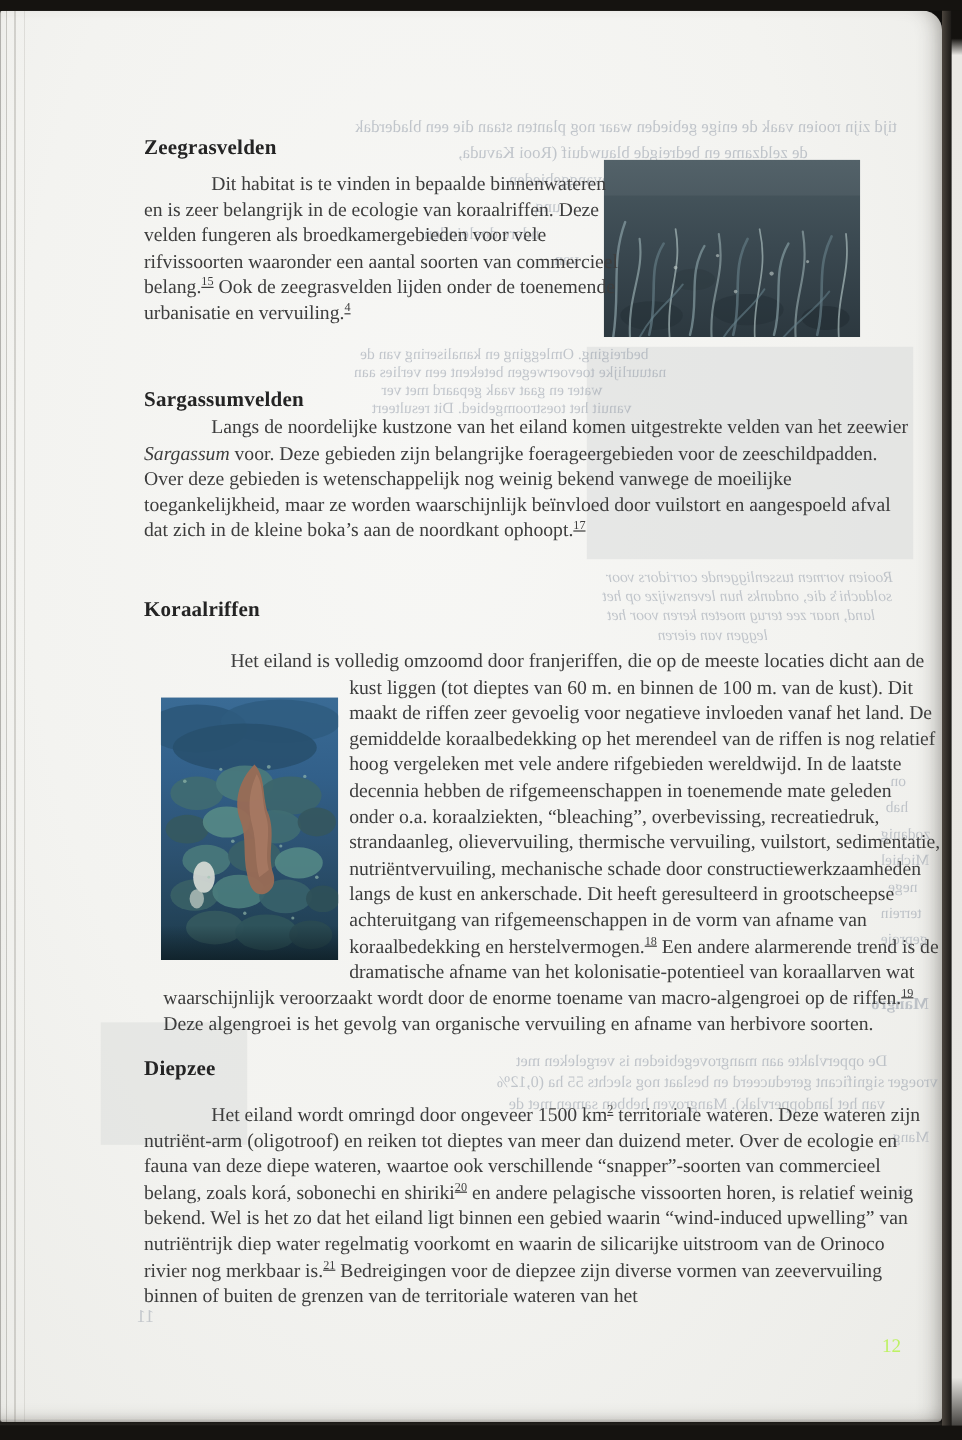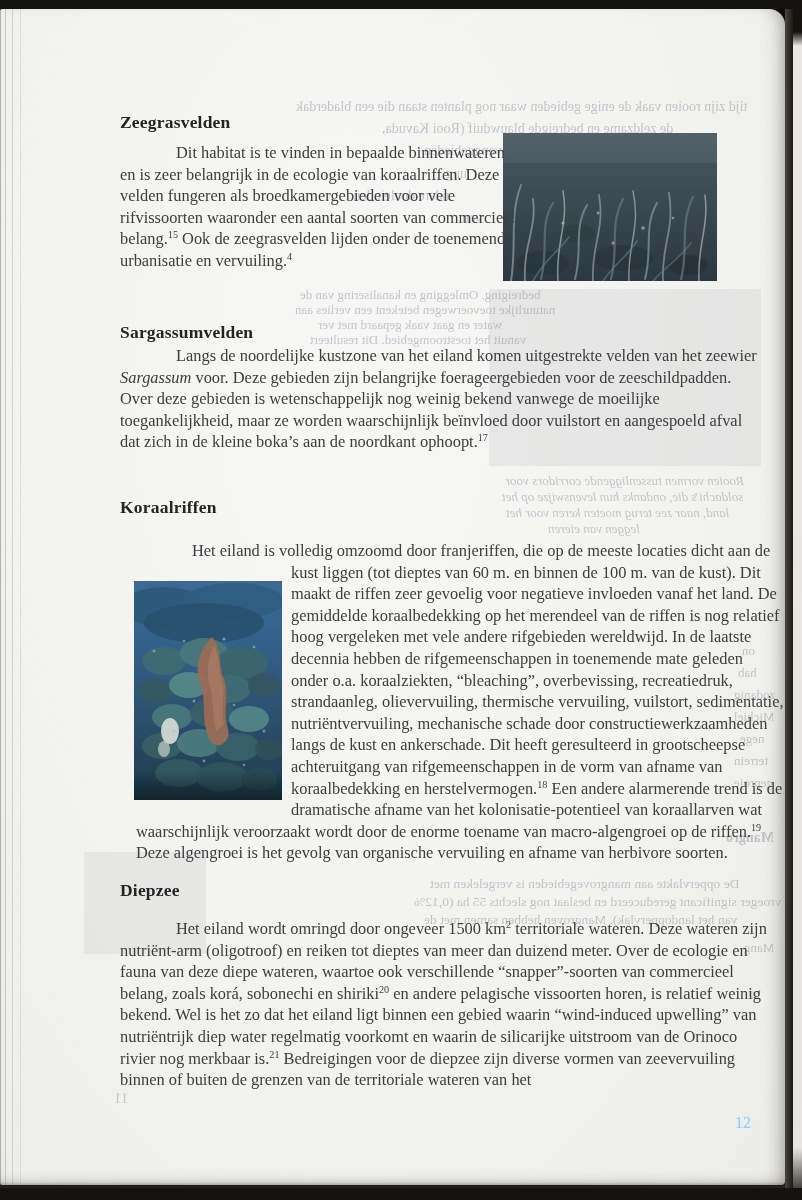--- a/index.html
+++ b/index.html
@@ -23,30 +23,30 @@
       background:linear-gradient(90deg,#4a443d,#1b1916);}
   .sliver-right{position:absolute;left:793px;top:0;width:9px;height:1200px;
       background:linear-gradient(180deg,#14120f 0 32px,#eae8e4 46px,#e7e5e1 calc(100% - 52px),#14120f 100%);}
   .edge-bottom-shadow{position:absolute;left:0;top:1182px;width:785px;height:6px;
       background:linear-gradient(180deg,rgba(0,0,0,0),rgba(70,65,58,.45));}
 
   
   .hd{position:absolute;margin:0;font-size:17.5px;font-weight:bold;color:var(--heading,#242424);letter-spacing:.2px;}
   .body-p{position:absolute;margin:0;font-size:16.4px;line-height:21.6px;color:var(--ink,#3d3d3d);
           text-indent:56px;}
-  .body-p sup{font-size:.62em;line-height:0;vertical-align:super;}
+  .body-p sup{font-size:.62em;line-height:0;vertical-align:super;text-decoration:underline;}
   #p-zeegras{left:120px;top:142px;width:398px;}
   #hd-zeegras{left:120px;top:112px;}
   #hd-sarg{left:120px;top:322px;}
   #p-sarg{left:120px;top:345px;width:640px;}
   #hd-koraal{left:120px;top:497px;}
   #p-koraal{left:136px;top:540px;width:648px;}
   #hd-diepzee{left:120px;top:880px;}
   #p-diepzee{left:120px;top:918px;width:650px;}
-  #page-number{position:absolute;left:735px;top:1114px;font-size:16px;color:#7dd3fc;text-align:right;}
+  #page-number{position:absolute;left:735px;top:1114px;font-size:16px;color:#bef264;text-align:right;}
 
   
   .photo{position:absolute;overflow:hidden;}
   #photo-seagrass{left:503px;top:133px;width:214px;height:148px;}
   .float-pusher{float:left;width:0;height:41px;}
   .coral-float{float:left;clear:left;width:148px;height:219px;margin:0 9px 6px -2px;display:block;overflow:hidden;}
   .photo svg,.coral-float svg{display:block;}
 
   
   #bleed-layer{position:absolute;left:0;top:0;width:802px;height:1200px;pointer-events:none;}

